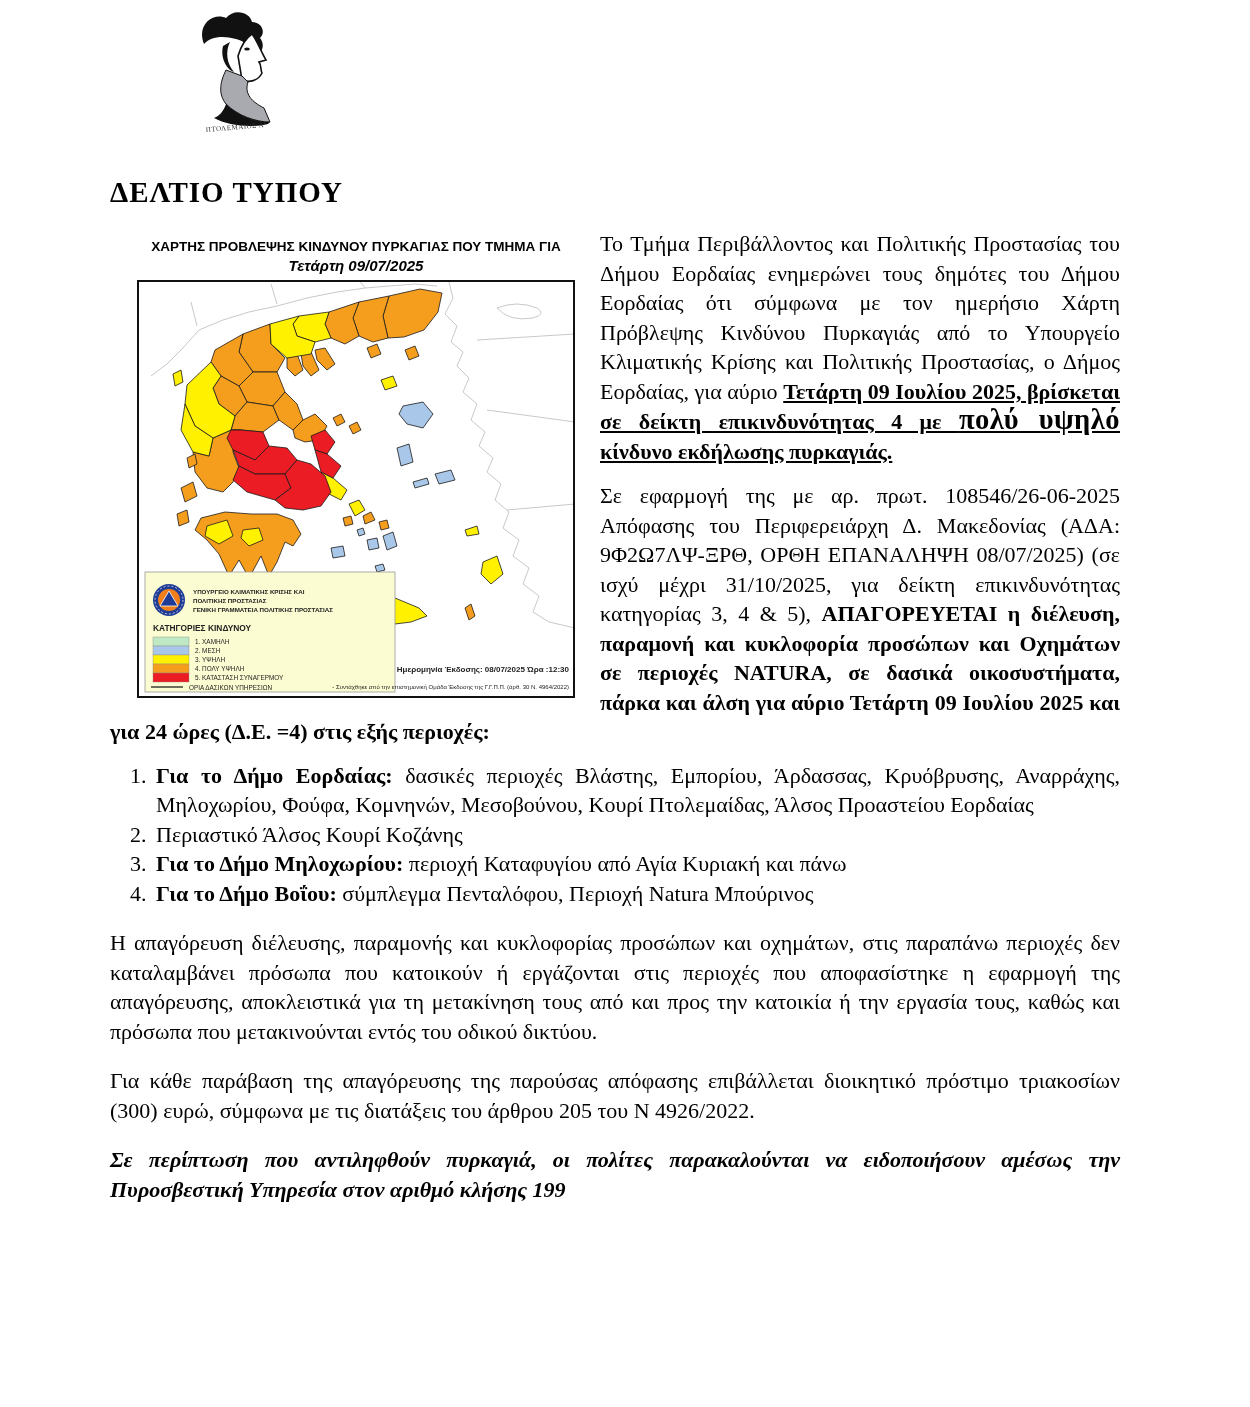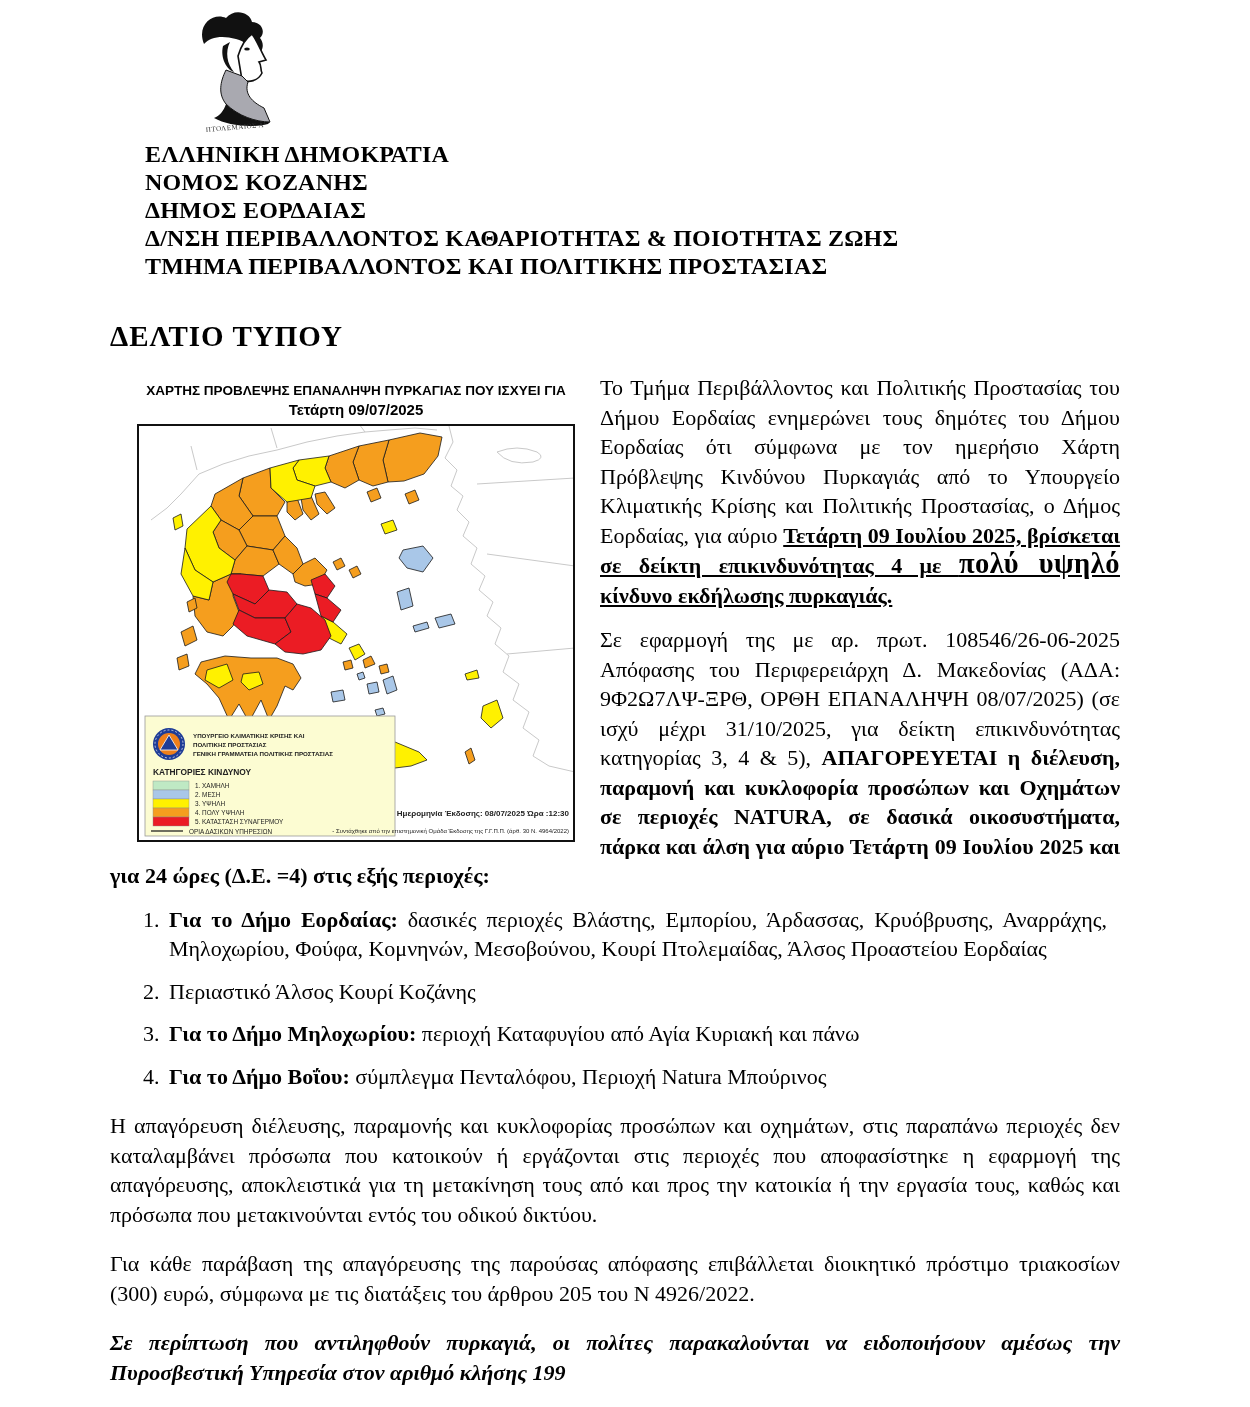--- a/index.html
+++ b/index.html
@@ -9,29 +9,29 @@
   }
   
   .emblem { margin:10px 0 0 168px; width:132px; height:126px; display:block; }
   
   .header-block { margin:4px 0 0 145px; font-weight:bold; font-size:24px; line-height:28px; letter-spacing:0.2px; }
   .content { margin:0 130px 0 110px; }
   .doc-title { font-weight:bold; font-size:29px; letter-spacing:1px; margin:40px 0 20px 0; }
   
   .map-figure { float:left; width:438px; margin:8px 25px 10px 27px; }
   .map-title { text-align:center; font-family:"Liberation Sans", sans-serif; font-weight:bold; font-size:13.5px; line-height:19px; margin:0 0 5px 0; }
-  .map-title .l2 { font-size:15px; }
+  .map-title .l2 { font-size:15px;font-style:italic; }
   svg.map { display:block; width:438px; height:418px; }
   
   .bodytext { font-size:22px; line-height:29.5px; text-align:justify; }
   .bodytext p { margin:15px 0 12px 0; }
   strong.u { text-decoration:underline; }
   .big { font-size:28.5px; line-height:1; letter-spacing:0.5px; }
   ol.areas { margin:14px 0 0 0; padding:0 0 0 42px; }
-  ol.areas li { margin:13px; padding-left:4px; text-align:justify; }
+  ol.areas li { margin:0; padding-left:4px; text-align:justify; }
   .p-block { margin-top:20px !important; }
   .p-emergency { font-weight:bold;font-style:italic; }
   
   .map polygon { stroke:#1a1a1a; stroke-width:0.8; stroke-linejoin:round; }
   .o { fill:var(--very_high); }
   .y { fill:var(--high); }
   .r { fill:var(--alarm); }
   .b { fill:var(--medium); }
   .nb { fill:none; stroke:var(--neighbor); stroke-width:1; }
   .frame { fill:none; stroke:#111; stroke-width:2; }
@@ -47,36 +47,29 @@
   <svg class="emblem" viewBox="0 0 132 126" aria-hidden="true">
     <path d="M36,34 C28,14 46,2 58,8 C66,-2 82,2 84,12 C94,12 98,22 92,28 C97,34 95,43 88,45 L83,47 C83,37 77,31 68,29 C54,25 42,27 36,34 Z" fill="#111"></path>
     <path d="M84,24 C90,32 93,42 98,50 L91,52 C94,56 92,59 94,63 C90,71 81,73 74,70 L70,46 C73,36 78,28 84,24 Z" fill="#fff" stroke="#111" stroke-width="1.6"></path>
     <ellipse cx="79" cy="39" rx="2.8" ry="1.6" fill="#111"></ellipse>
     <path d="M62,32 C57,42 59,54 66,62 C59,60 52,48 55,36 Z" fill="#111"></path>
     <path d="M58,60 C52,72 50,84 58,94 C70,106 88,112 102,112 L96,98 C84,92 76,84 80,72 L74,66 Z" fill="#a9a9b0" stroke="#111" stroke-width="1"></path>
     <path d="M58,94 C56,100 52,106 46,108 C60,116 84,118 100,114 L102,112 C88,112 70,106 58,94 Z" fill="#111"></path>
     <text x="38" y="122" font-size="7" letter-spacing="0.5" fill="#333" transform="rotate(-5 38 122)">ΠΤΟΛΕΜΑΙΟΣ Α'</text>
   </svg>
 
-  <div class="header-block">
-    <div>ΕΛΛΗΝΙΚΗ ΔΗΜΟΚΡΑΤΙΑ</div>
-    <div>ΝΟΜΟΣ ΚΟΖΑΝΗΣ</div>
-    <div>ΔΗΜΟΣ ΕΟΡΔΑΙΑΣ</div>
-    <div>Δ/ΝΣΗ ΠΕΡΙΒΑΛΛΟΝΤΟΣ ΚΑΘΑΡΙΟΤΗΤΑΣ &amp; ΠΟΙΟΤΗΤΑΣ ΖΩΗΣ</div>
-    <div>ΤΜΗΜΑ ΠΕΡΙΒΑΛΛΟΝΤΟΣ ΚΑΙ ΠΟΛΙΤΙΚΗΣ ΠΡΟΣΤΑΣΙΑΣ</div>
-  </div>
 
   <div class="content">
     <div class="doc-title">ΔΕΛΤΙΟ ΤΥΠΟΥ</div>
 
     <div class="bodytext">
 
       <figure class="map-figure" style="margin-left:27px;margin-right:25px;">
         <div class="map-title">
-          <div class="l1">ΧΑΡΤΗΣ ΠΡΟΒΛΕΨΗΣ ΕΠΑΝΑΛΗΨΗ ΠΥΡΚΑΓΙΑΣ ΠΟΥ ΙΣΧΥΕΙ ΓΙΑ</div>
+          <div class="l1">ΧΑΡΤΗΣ ΠΡΟΒΛΕΨΗΣ ΚΙΝΔΥΝΟΥ ΠΥΡΚΑΓΙΑΣ ΠΟΥ ΤΜΗΜΑ ΓΙΑ</div>
           <div class="l2">Τετάρτη 09/07/2025</div>
         </div>
         <svg class="map" viewBox="0 0 438 418">
           <rect x="0" y="0" width="438" height="418" fill="#ffffff"></rect>
 
           <g>
             <path class="nb" d="M14,96 L30,84 44,70 62,50 86,40 112,32 140,26 170,18 200,12 228,8 252,6 278,4 300,6"></path>
             <path class="nb" d="M60,46 L54,22 M140,24 L134,4 M228,8 L222,0"></path>
             <path class="nb" d="M312,2 L316,18 308,34 320,46 314,62 326,72 320,86 332,98 326,112 340,124 334,140 348,152 342,166 356,178 350,192 364,204 358,220 372,232 366,248 382,260 376,276 392,288 386,304 402,316 396,332 412,342 438,348"></path>
             <path class="nb" d="M360,28 q20,-8 40,0 q10,6 -4,10 q-24,4 -36,-10 z"></path>

